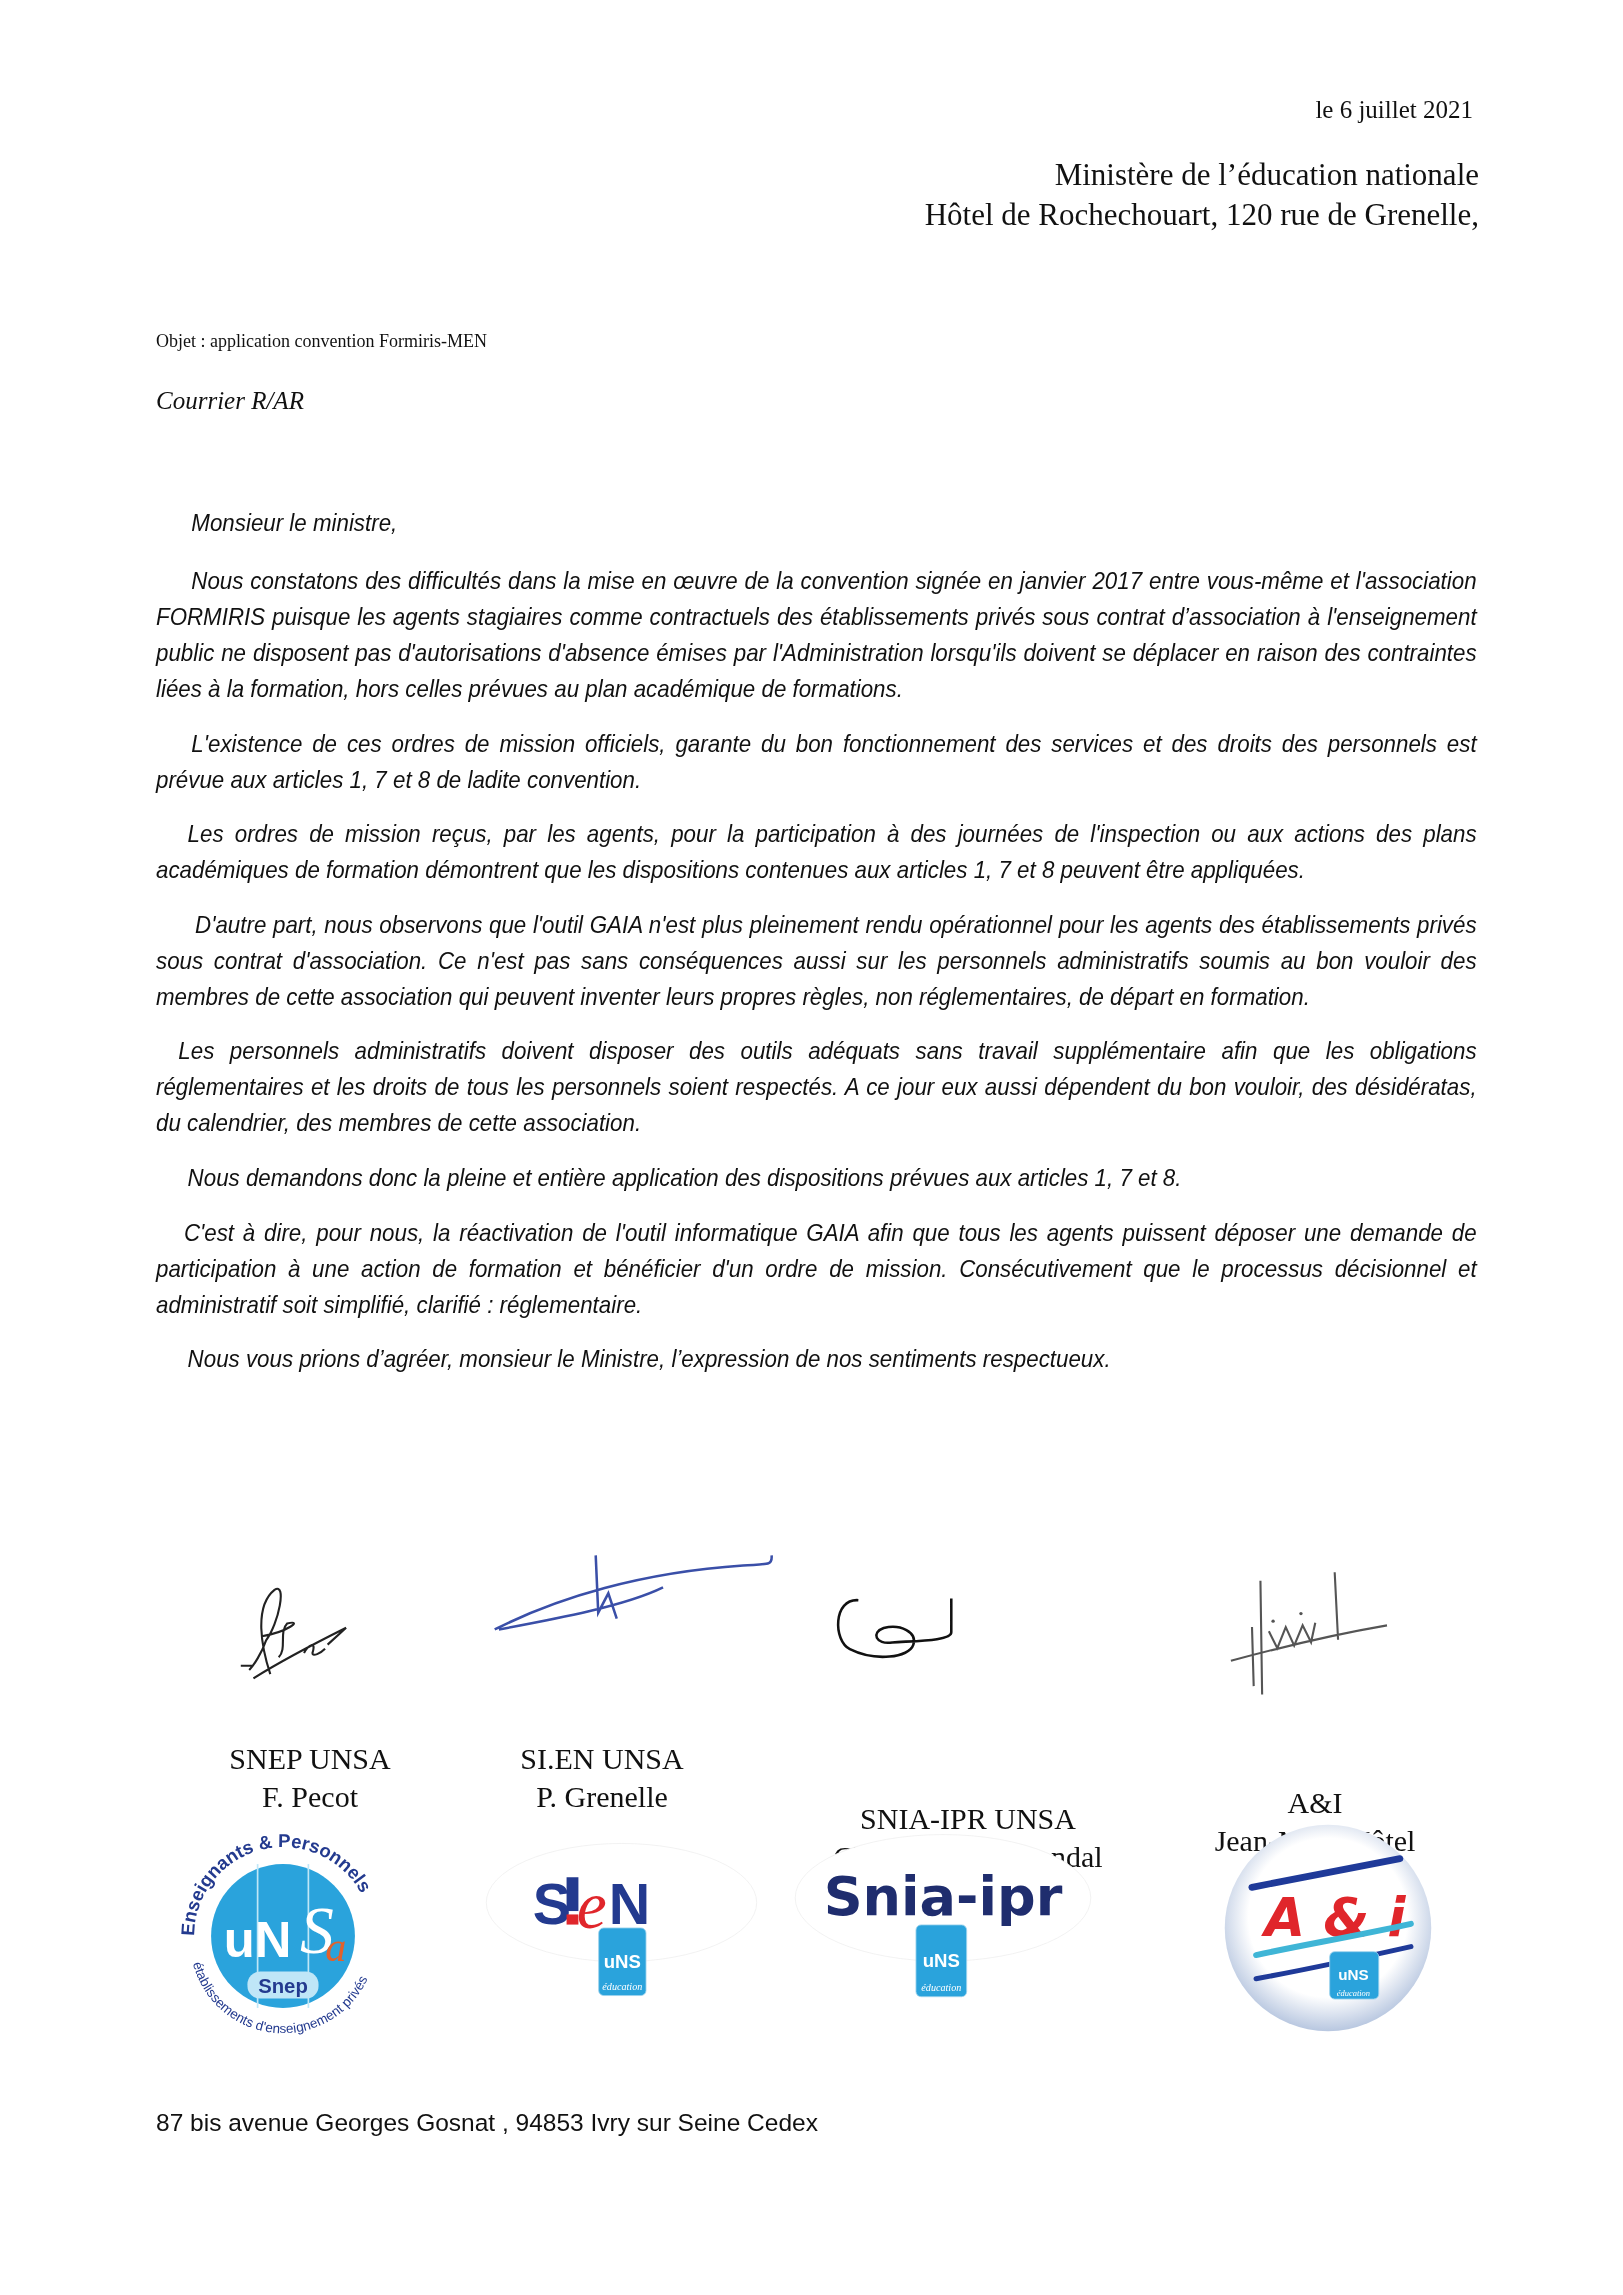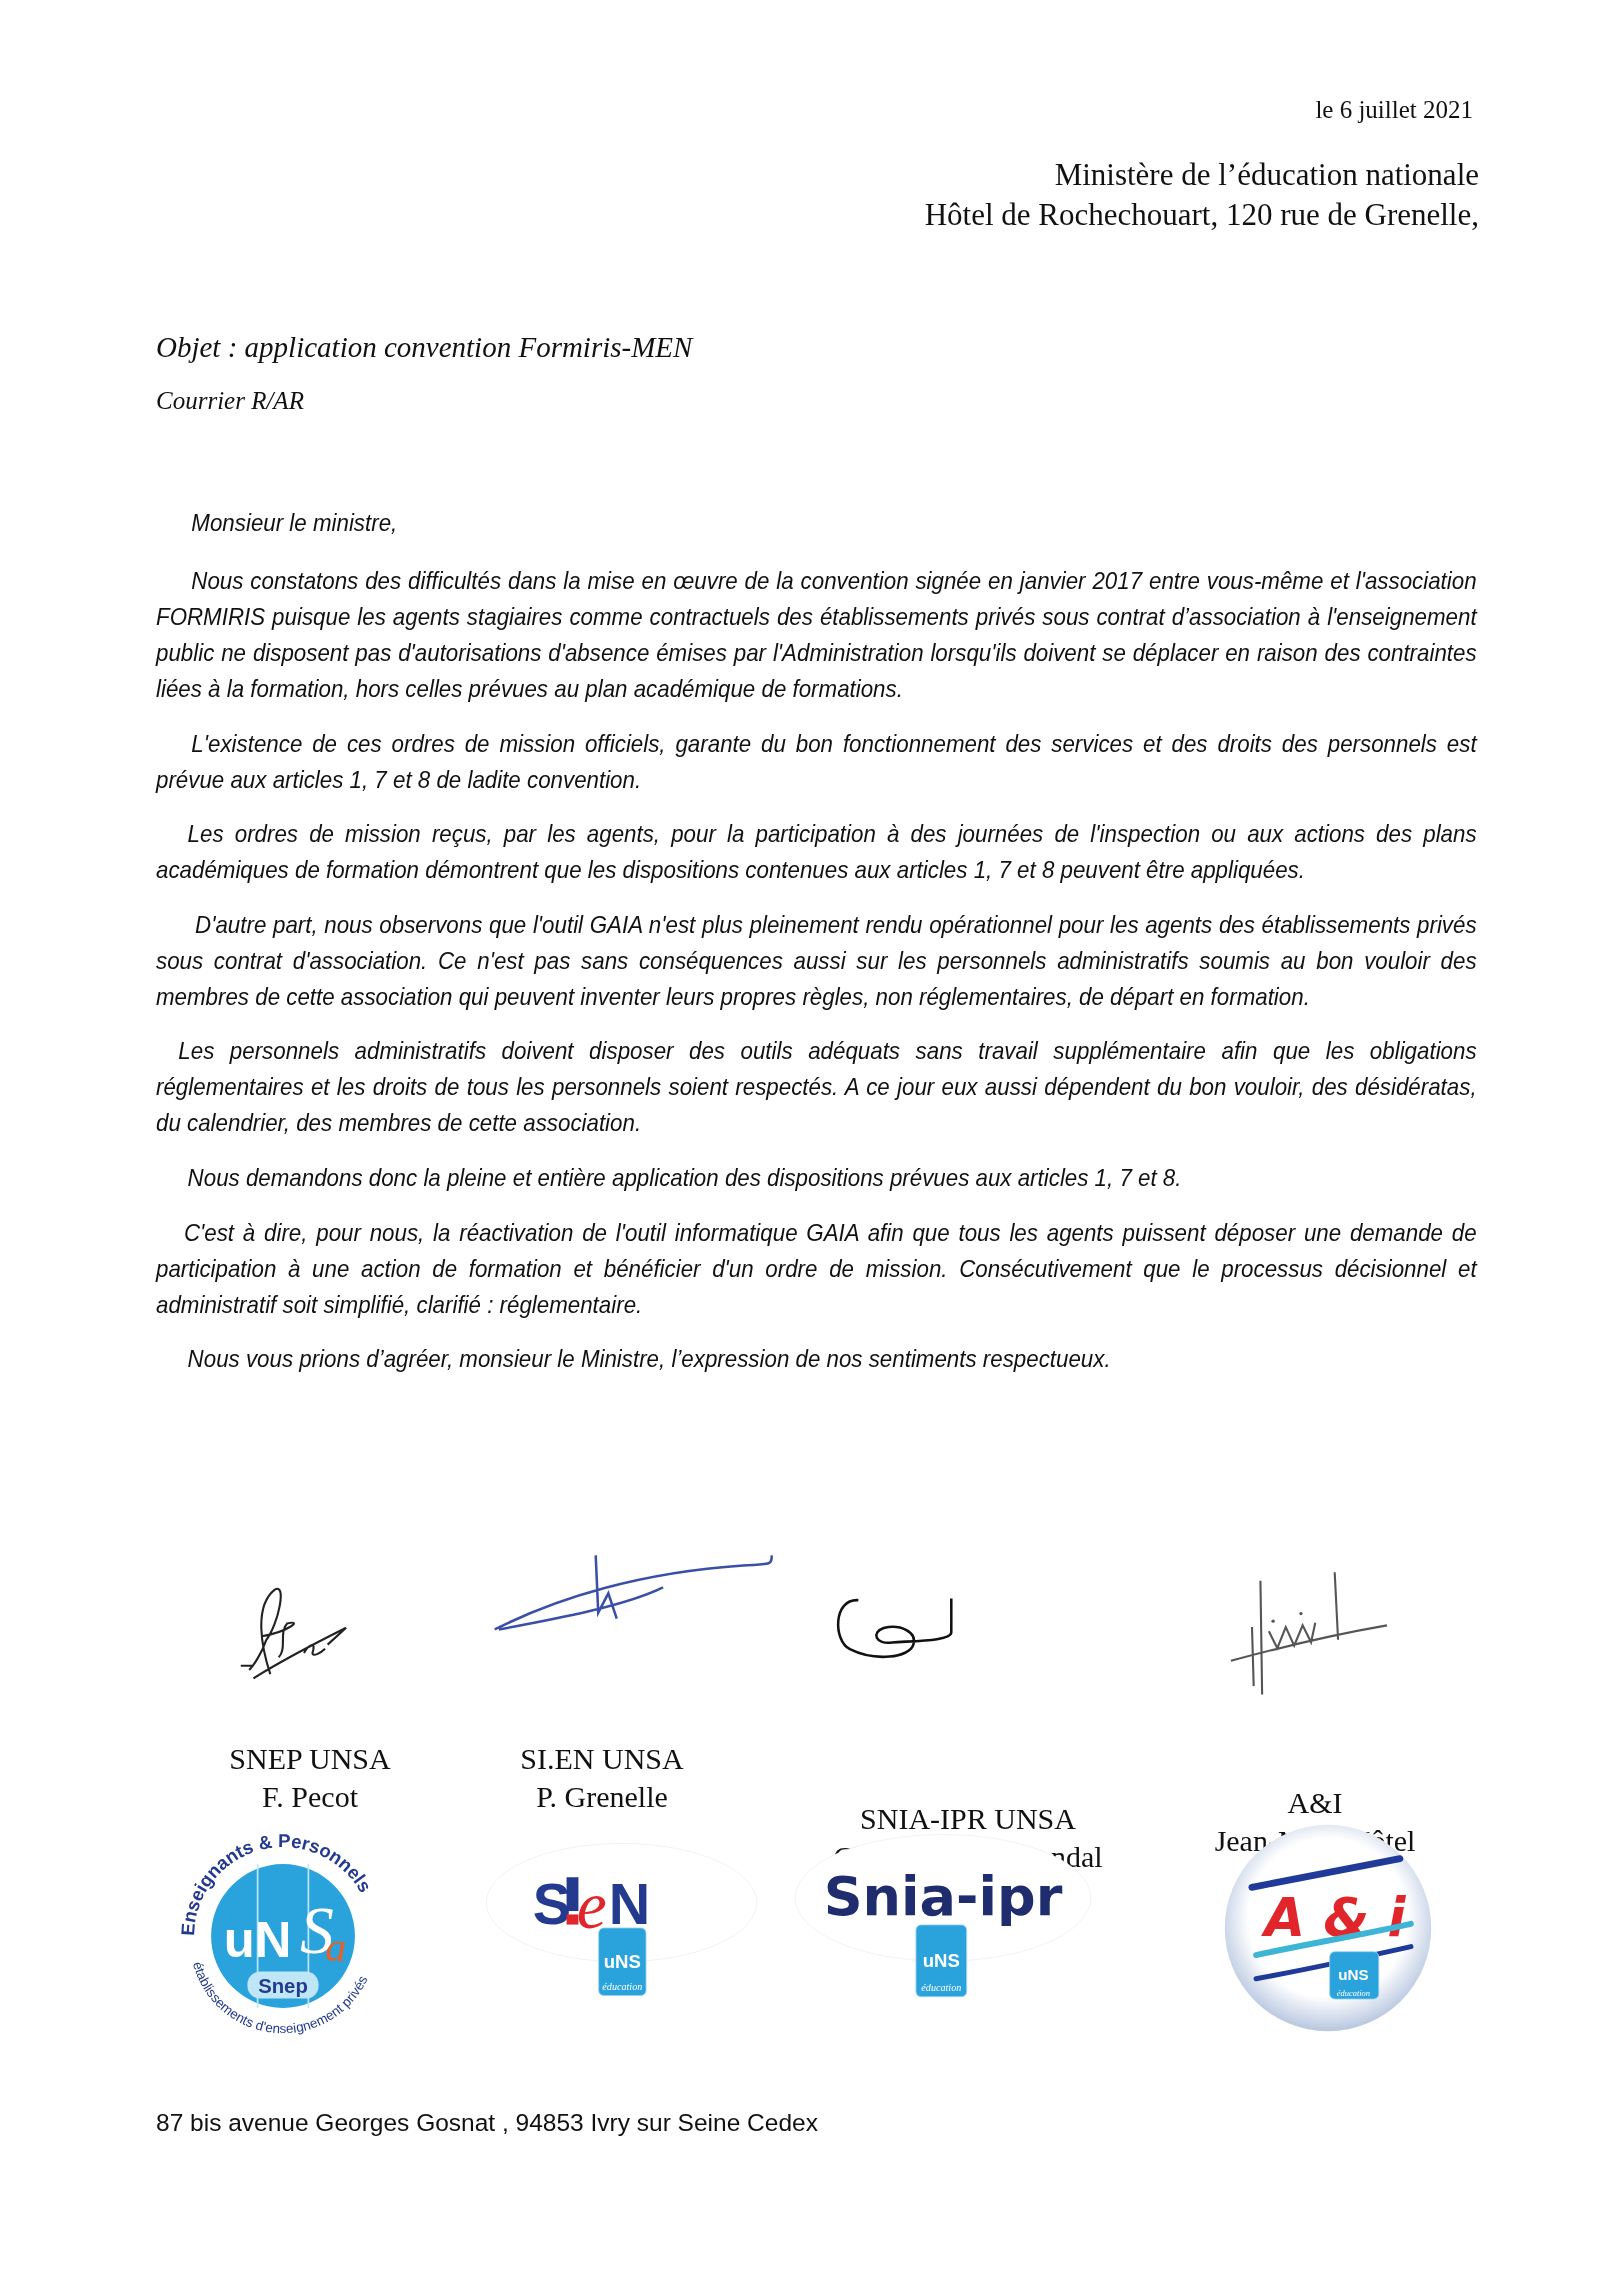--- a/index.html
+++ b/index.html
@@ -2,21 +2,21 @@
 <html style="font-size:13.5px"><head>
 <meta charset="utf-8">
 <style>
   html, body { margin: 0; padding: 0; background: #ffffff; }
   body { width: 1623px; height: 2295px; position: relative; overflow: hidden; color: #111; }
   .serif { font-family: "Liberation Serif", "DejaVu Serif", serif; }
   .sans { font-family: "Liberation Sans", "DejaVu Sans", sans-serif; }
   .abs { position: absolute; }
   #date { top: 57px; right: 150px; font-size: 25px; margin-top: 39px; }
   #recipient { top: 155px; right: 144px; text-align: right; font-size: 31px; line-height: 40px; }
-  #object { top: 331px; left: 156px; font-size: 29px; font-style: italic; }
+  #object { top: 331px; left: 156px; font-size: 18px; }
   #courier { top: 387px; left: 156px; font-size: 25px; font-style: italic; }
   #body { top: 505px; left: 156px; width: 1321px; font-size: 24px; font-style: italic; line-height: 36px; transform: scaleX(0.93); transform-origin: left top; width: 1420px; }
   #body p { margin: 0 0 18.6px 0; text-align: justify; }
   #body p.salutation { margin-bottom: 22px; text-indent: 38px; }
   #body p.indent1 { text-indent: 38px; }
   #body p.indent2 { text-indent: 34px; }
   #body p.indent3 { text-indent: 42px; }
   #body p.indent4 { text-indent: 24px; }
   #body p.indent5 { text-indent: 30px; }
   .sig-col { position: absolute; width: 338px; text-align: center; }

